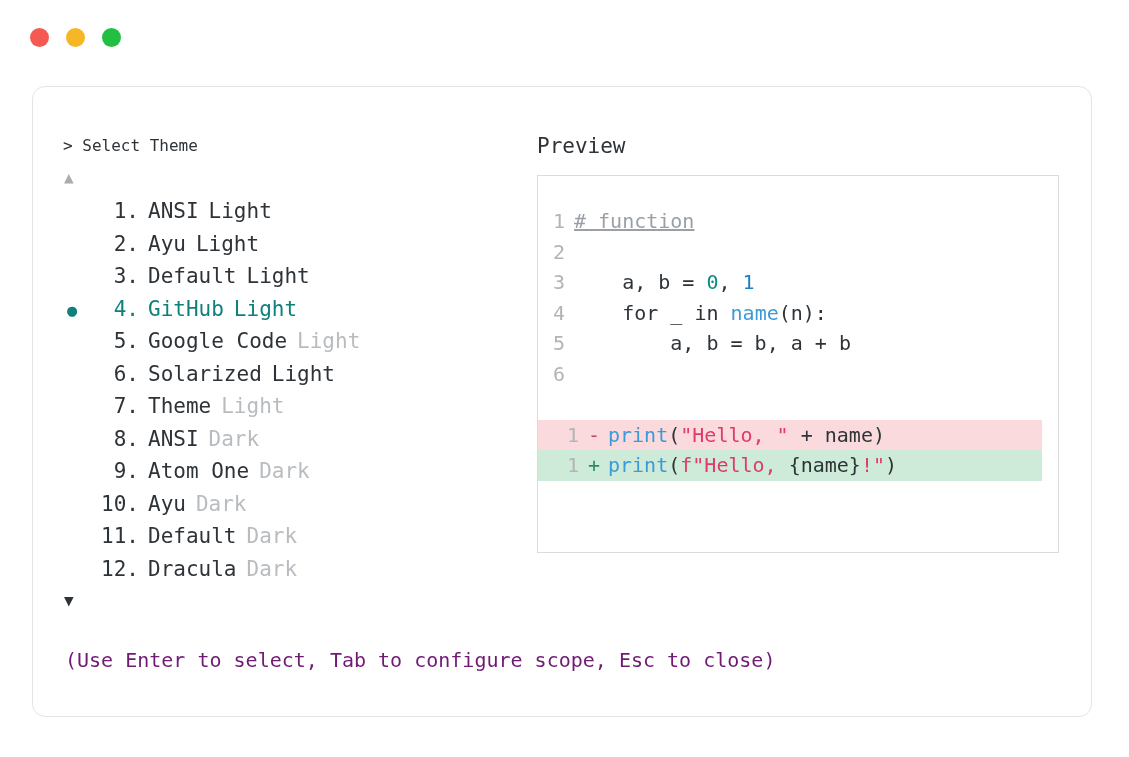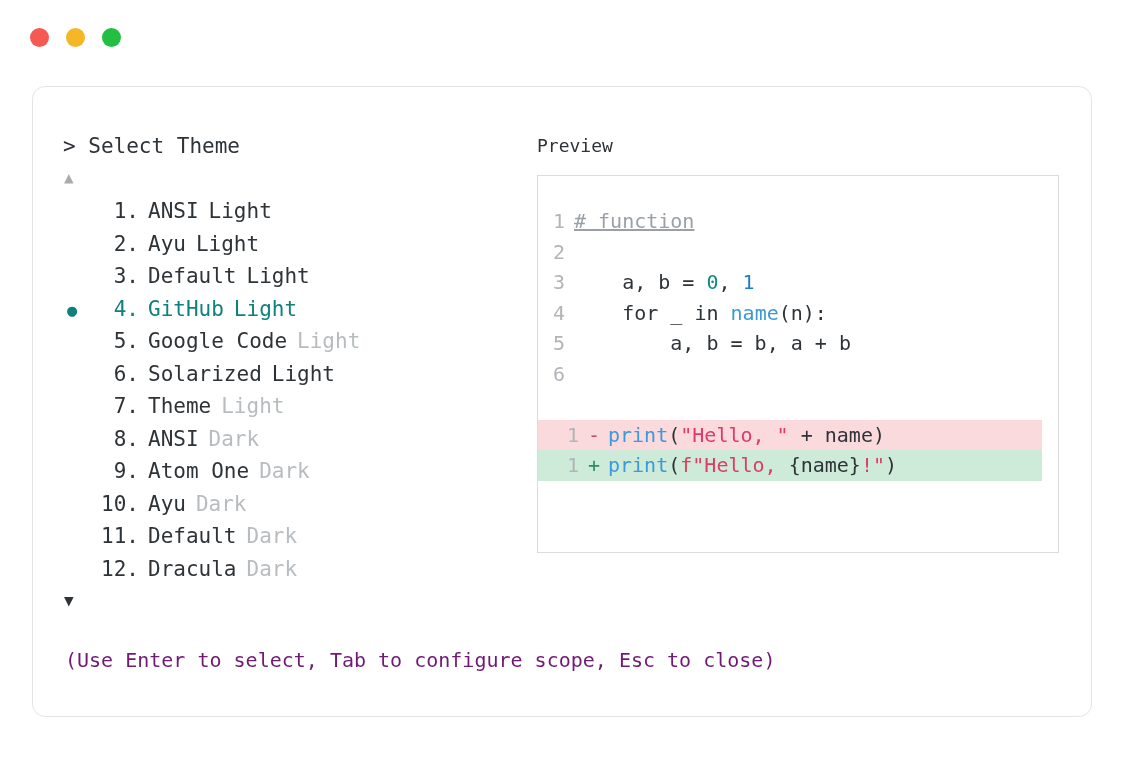--- a/index.html
+++ b/index.html
@@ -75,28 +75,28 @@
   .columns{
     display:flex;
     align-items:flex-start;
   }
 
   .col-left{ width:472px; flex:0 0 472px; }
   .col-right{ flex:1 1 auto; }
 
   
   .prompt{
+    font-size:16px;
+    line-height:30px;
+    color:var(--text);
+    letter-spacing:0px;
+    white-space:pre;
+  }
+  .preview-title{
     font-size:21px;
-    line-height:30px;
-    color:var(--text);
-    letter-spacing:0px;
-    white-space:pre;
-  }
-  .preview-title{
-    font-size:18px;
     line-height:30px;
     color:var(--text);
     padding-left:2px;
   }
 
   
   .scroll-arrow{
     font-size:16px;
     line-height:26px;
     height:26px;

